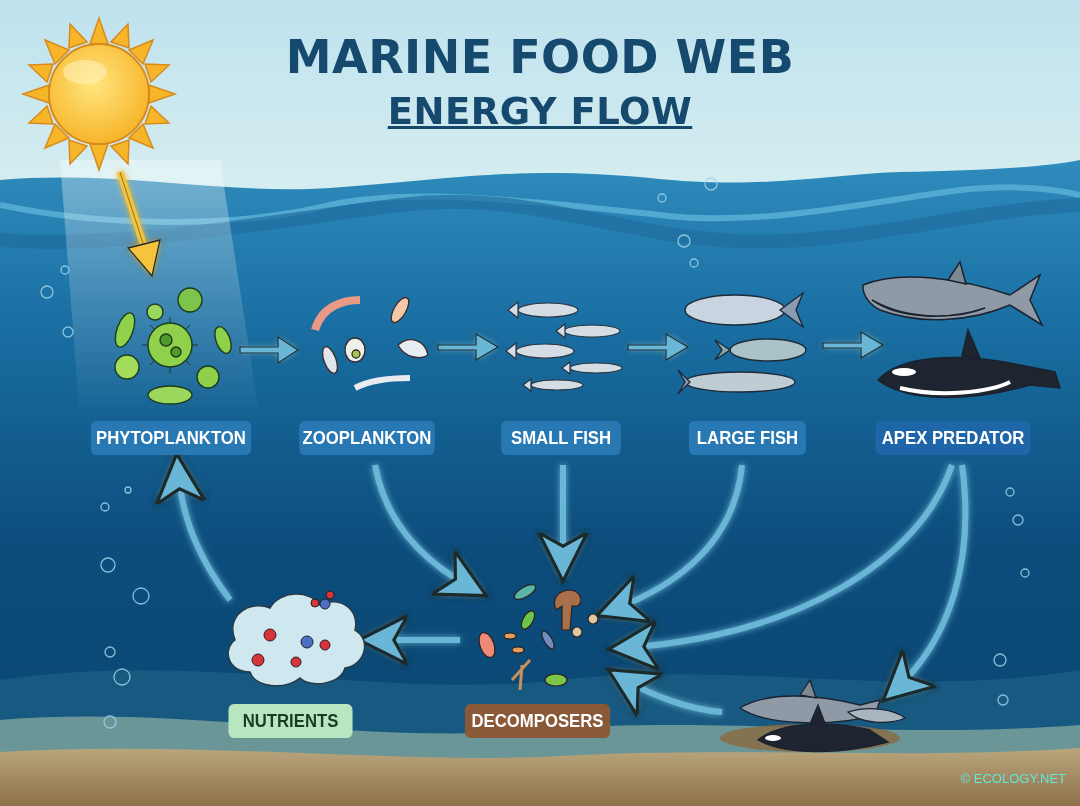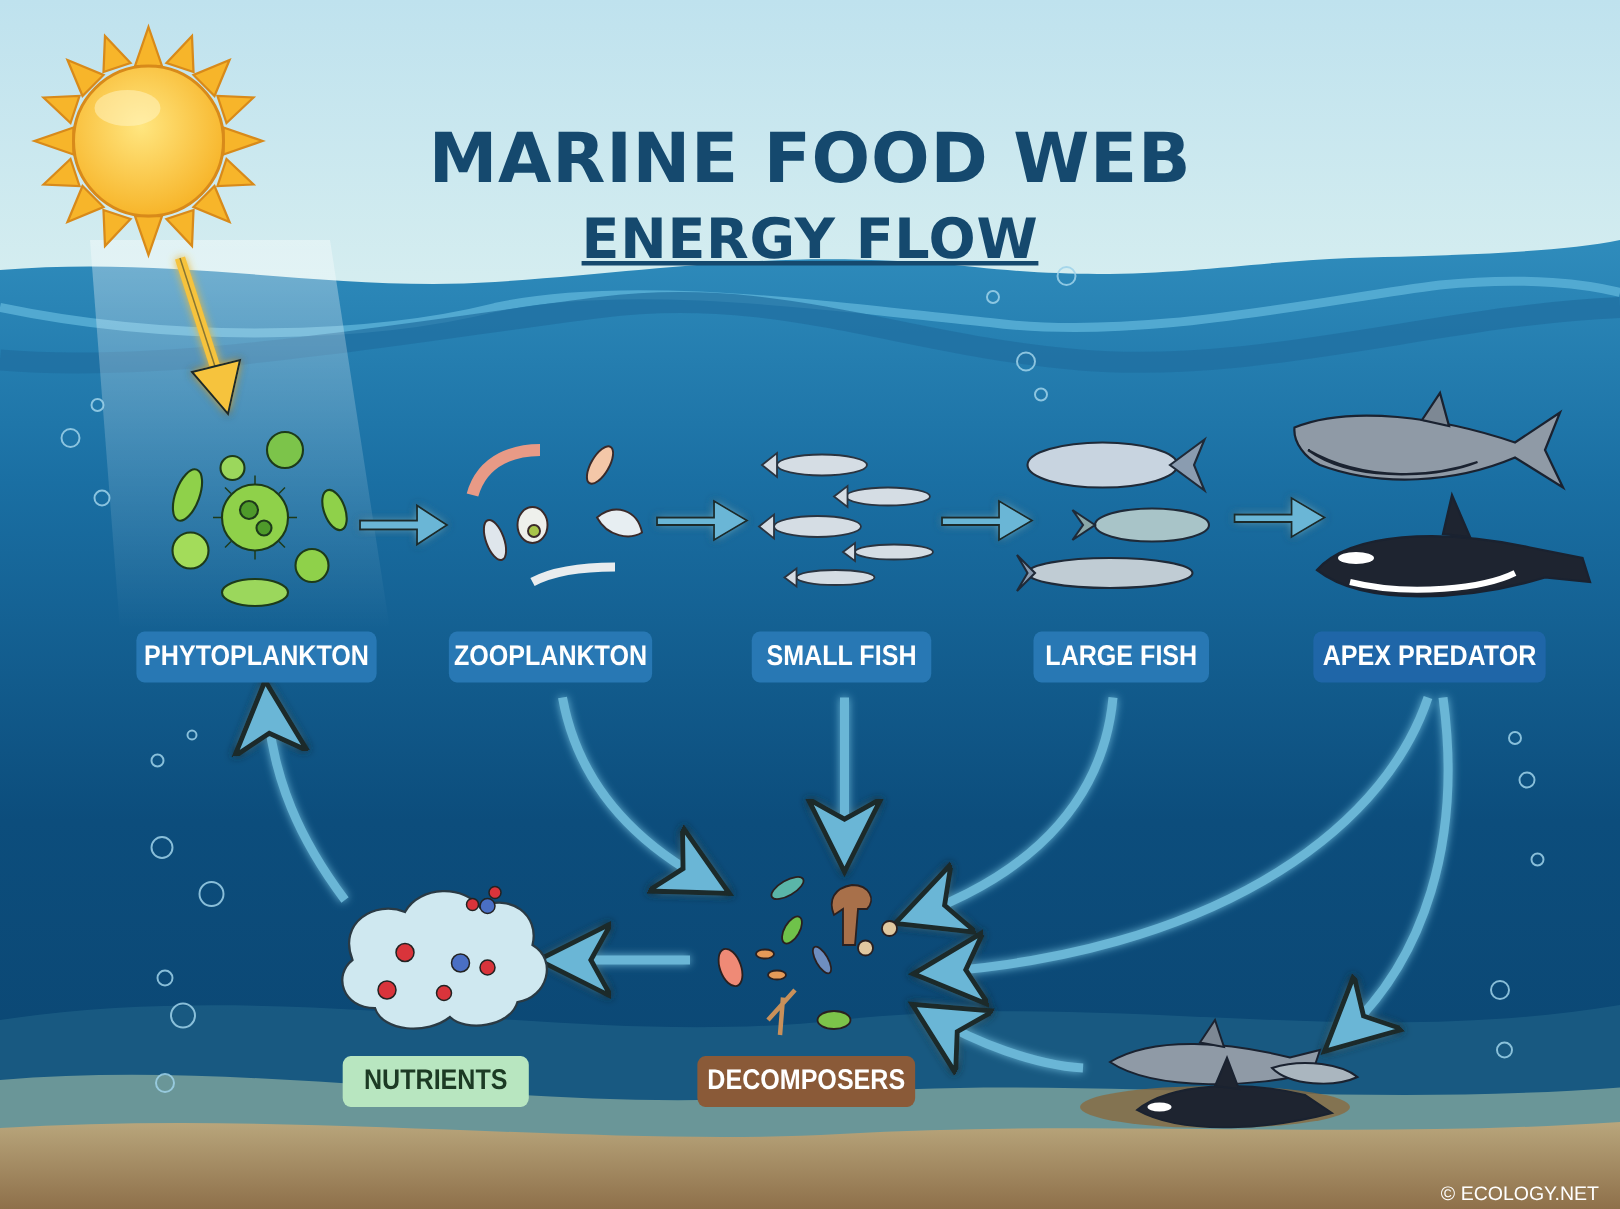--- a/index.html
+++ b/index.html
@@ -1,25 +1,25 @@
 <!DOCTYPE html>
 <html><head>
 <meta charset="utf-8">
 <style>
   html,body{margin:0;padding:0;}
   body{width:1080px;height:806px;overflow:hidden;position:relative;font-family:"Liberation Sans","DejaVu Sans",sans-serif;background:#0e4f7a;}
   #scene{position:absolute;left:0;top:0;width:1080px;height:806px;}
-  .title{position:absolute;left:0;width:1080px;text-align:center;color:#15496e;font-family:"DejaVu Sans",sans-serif;font-weight:bold;letter-spacing:0.5px;margin-top:48px;}
+  .title{position:absolute;left:0;width:1080px;text-align:center;color:#15496e;font-family:"DejaVu Sans",sans-serif;font-weight:bold;letter-spacing:0.5px;}
   .title.l1{top:30px;font-size:46px;}
   .title.l2{top:90px;font-size:37px;text-decoration:underline;}
   .label{position:absolute;height:34px;line-height:34px;border-radius:6px;text-align:center;font-family:"Liberation Sans",sans-serif;font-weight:bold;font-size:19px;color:#fff;background:#2878b4;transform:scaleX(0.88);transform-origin:center;}
   .label.apex{background:#1f66a8;}
   .label.nutrients{background:#b8e6c0;color:#1c3a24;border-radius:6px;}
   .label.decomposers{background:#8a5a38;color:#fff;}
-  .credit{position:absolute;right:14px;bottom:3px;font-size:13px;color:#ffffff;font-family:"Liberation Sans",sans-serif;}
+  .credit{position:absolute;right:14px;bottom:20px;font-size:13px;color:#5eead4;font-family:"Liberation Sans",sans-serif;}
 </style>
 </head>
 <body>
 
 <svg id="scene" width="1080" height="806" viewBox="0 0 1080 806" xmlns="http://www.w3.org/2000/svg">
   <defs>
     <linearGradient id="sky" x1="0" y1="0" x2="0" y2="1">
       <stop offset="0" stop-color="#bfe2ee"></stop>
       <stop offset="1" stop-color="#d6eef0"></stop>
     </linearGradient>

